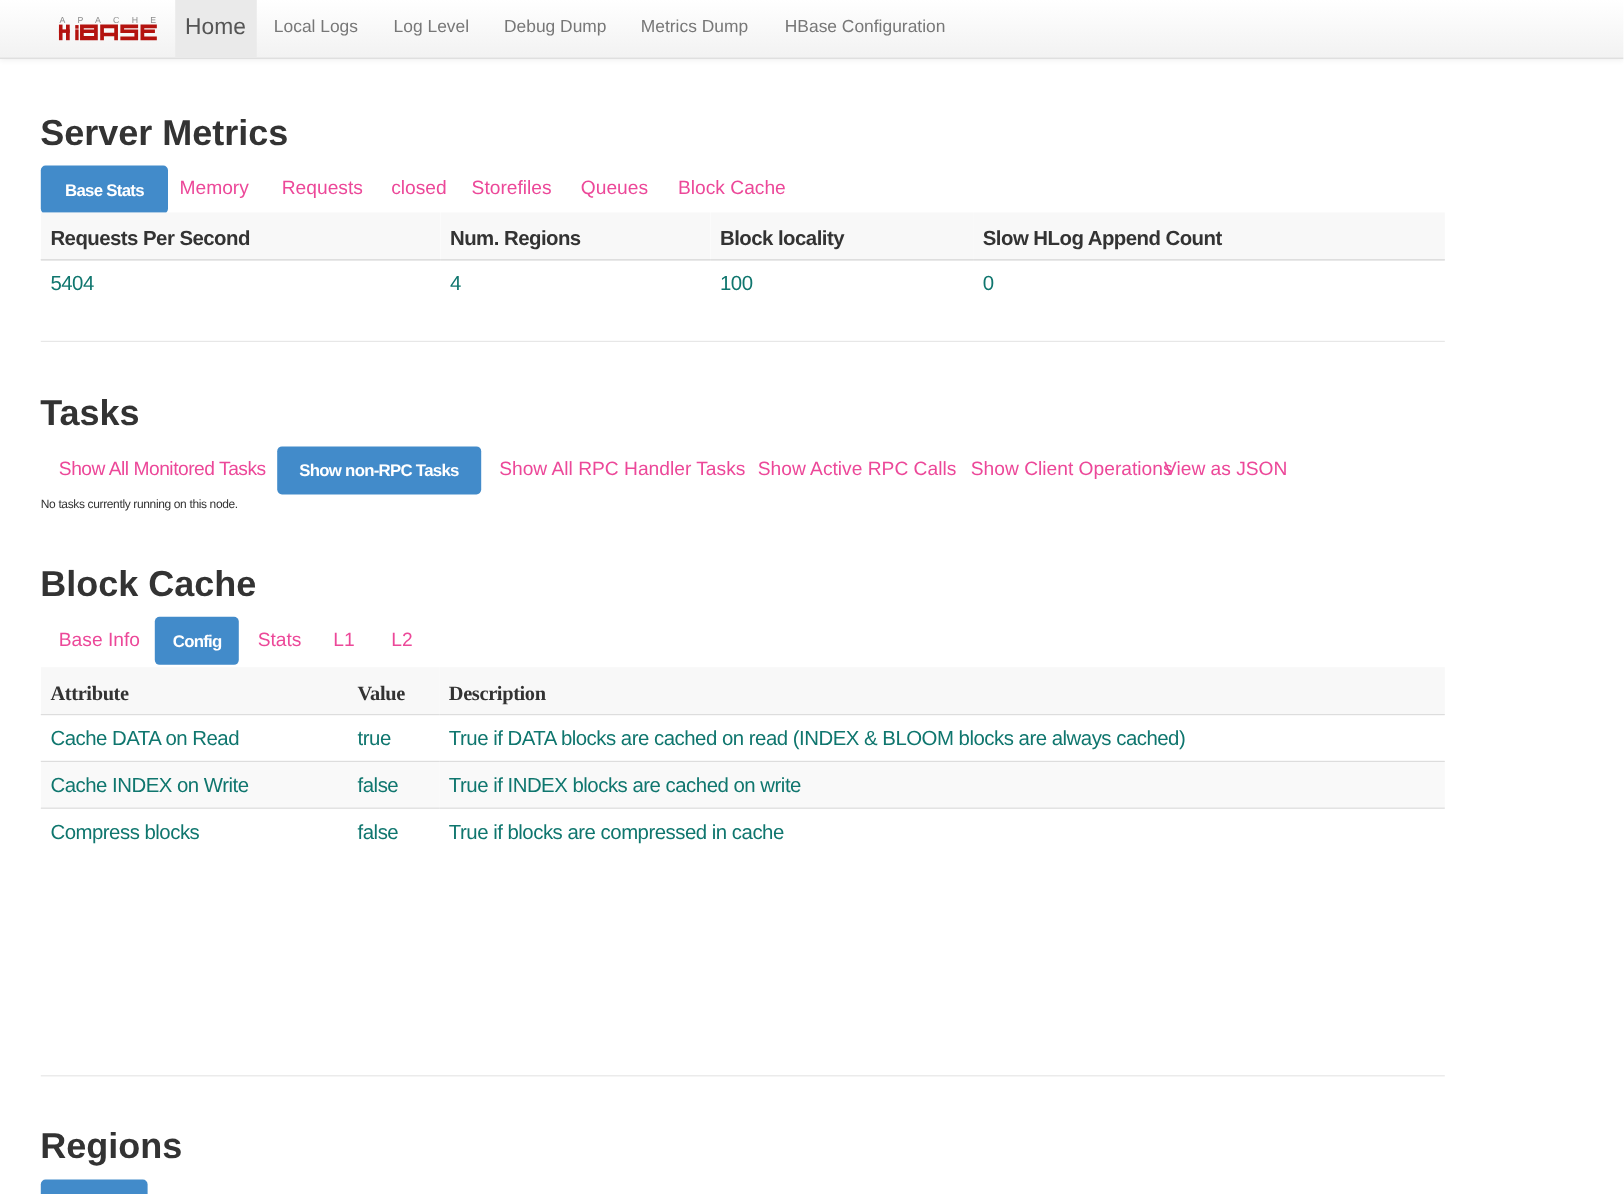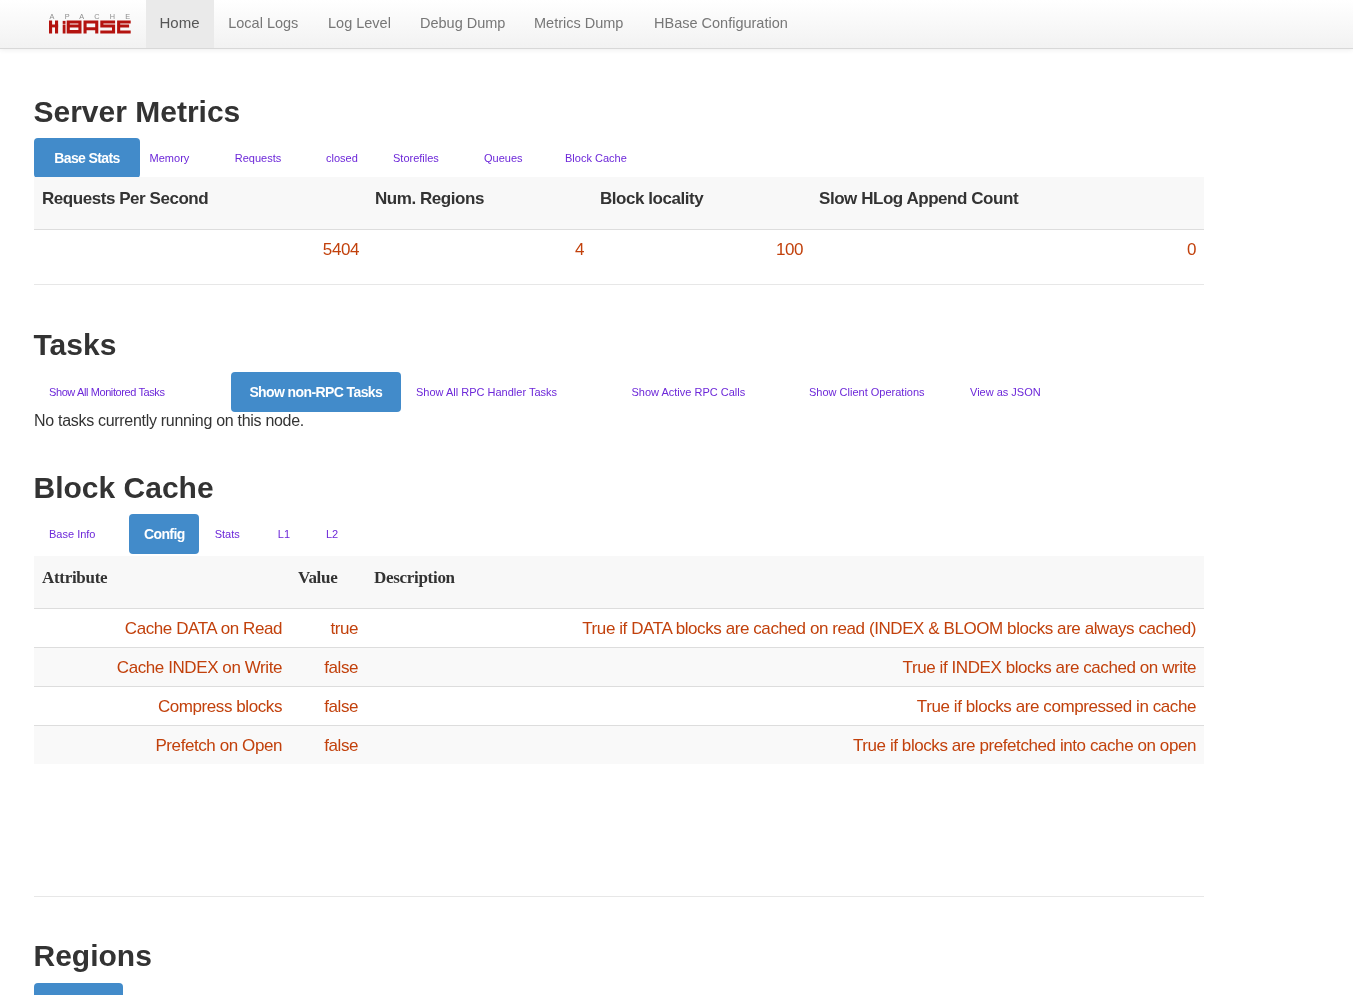--- a/index.html
+++ b/index.html
@@ -3,40 +3,40 @@
 <meta charset="utf-8">
 <style>
 * { margin:0; padding:0; box-sizing:content-box; }
 html,body { width:1353px; height:995px; background:#fff; font-family:"Liberation Sans",sans-serif; position:relative; overflow:hidden; }
 
 #navbar { position:absolute; top:0; left:0; width:1353px; height:48px;
   background:linear-gradient(#ffffff,#f2f2f2); border-bottom:1px solid #d8d8d8;
   box-shadow:0 1px 5px rgba(0,0,0,.07); }
 .navlink { position:absolute; top:0; height:48px; line-height:46.5px; font-size:14.5px; color:#777; white-space:nowrap; }
 #nav-home { position:absolute; top:0; left:145.5px; width:68px; height:48px; line-height:46.5px;
-  text-align:center; font-size:15px; color:#555; background:#eaeaea; }
+  text-align:center; font-size:19px; color:#555; background:#eaeaea; }
 
 .h1 { position:absolute; left:33.5px; font-size:30px; font-weight:bold; color:#333; line-height:30px; white-space:nowrap; }
 
 .pill-active { position:absolute; height:20px; line-height:20px; padding:10px 0; text-align:center;
   background:#428bca; color:#fff; font-size:14px; font-weight:bold; letter-spacing:-0.6px;
   border-radius:4px; white-space:nowrap; }
-.pill-link { position:absolute; height:20px; line-height:20px; padding:10px 15px; color:#6d28d9;
-  font-size:11px; white-space:nowrap;text-align:right; }
+.pill-link { position:absolute; height:20px; line-height:20px; padding:10px 15px; color:#ec4899;
+  font-size:16px; white-space:nowrap;text-align:right; }
 
 table { position:absolute; left:34px; width:1170px; border-collapse:collapse; table-layout:fixed; }
-th { font-size:17px; font-weight:bold; color:#333; text-align:left; padding:11px 8px 19px 8px;
+th { font-size:17px; font-weight:bold; color:#333; text-align:left; padding:11px 8px 6px 8px;
   line-height:22px; border-bottom:1px solid #ddd; background:#f8f8f8; white-space:nowrap; overflow:hidden; letter-spacing:-0.45px; }
 #t2 th { letter-spacing:-0.3px;font-family:Liberation Serif, serif; }
-td { font-size:17px; color:#c2410c; text-align:right; padding:8.5px 8px 7.5px 8px; line-height:22px; white-space:nowrap; overflow:hidden; letter-spacing:-0.42px; }
+td { font-size:17px; color:#0f766e; text-align:left; padding:8.5px 8px 7.5px 8px; line-height:22px; white-space:nowrap; overflow:hidden; letter-spacing:-0.42px; }
 tbody tr { border-bottom:1px solid #ddd; }
 tbody tr:last-child { border-bottom:none; }
 tbody tr:nth-child(even) { background:#f9f9f9; }
 .hr { position:absolute; left:34px; width:1170px; height:1px; background:#e7e7e7; }
-p.note { position:absolute; left:34px; font-size:16px; letter-spacing:-0.3px; color:#333; line-height:15px; }
+p.note { position:absolute; left:34px; font-size:10px; letter-spacing:-0.3px; color:#333; line-height:15px; }
 </style>
 </head>
 <body>
 <div id="navbar">
   <svg width="84" height="22" viewBox="0 0 84 22" style="position:absolute;left:48.6px;top:12.5px">
     <text x="0.6" y="5.8" font-size="7.3" font-family="Liberation Sans" fill="#8d8d8d" letter-spacing="10.2">APACHE</text>
     <g fill="#b4130f">
       <rect x="0" y="7.5" width="3.1" height="13"></rect>
       <rect x="6.0" y="7.5" width="3.1" height="13"></rect>
       <rect x="0" y="11.5" width="9.1" height="2.9"></rect>
@@ -134,25 +134,20 @@
     <tr>
         <td>Cache INDEX on Write</td>
         <td>false</td>
         <td>True if INDEX blocks are cached on write</td>
       </tr>
     <tr>
         <td>Compress blocks</td>
         <td>false</td>
         <td>True if blocks are compressed in cache</td>
       </tr>
-    <tr>
-        <td>Prefetch on Open</td>
-        <td>false</td>
-        <td>True if blocks are prefetched into cache on open</td>
-      </tr>
   </tbody>
 </table>
 
 <div class="hr" style="top:895.8px"></div>
 
 <div class="h1" style="top:940.9px">Regions</div>
 
 <div class="pill-active" style="left:34px; top:982.6px; width:89px; height:20px">&nbsp;</div>
 
 </body></html>

